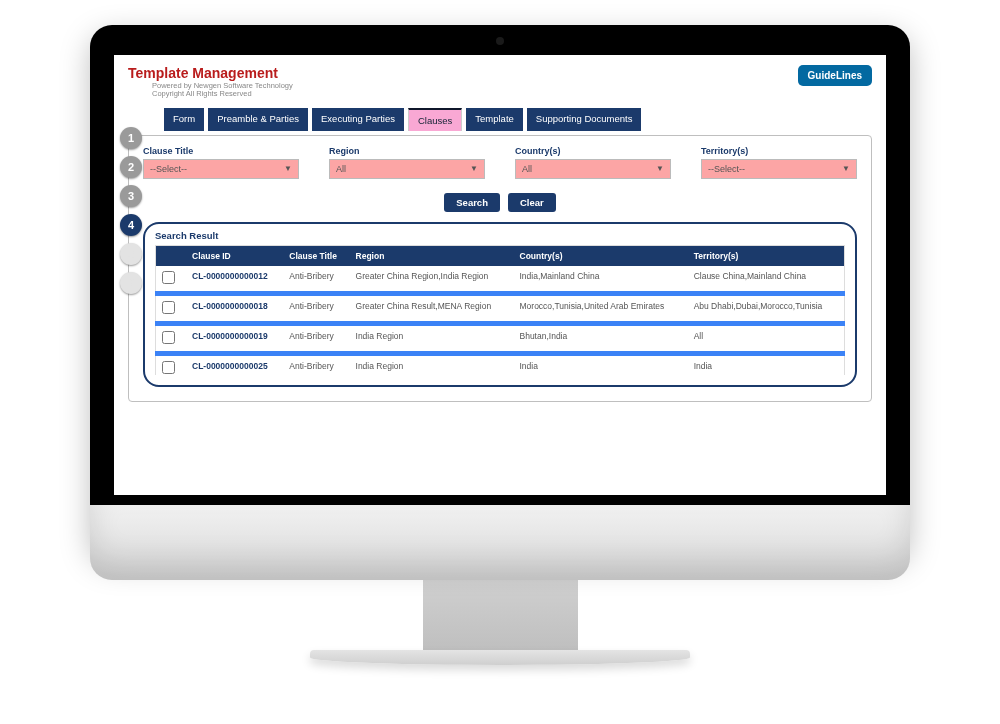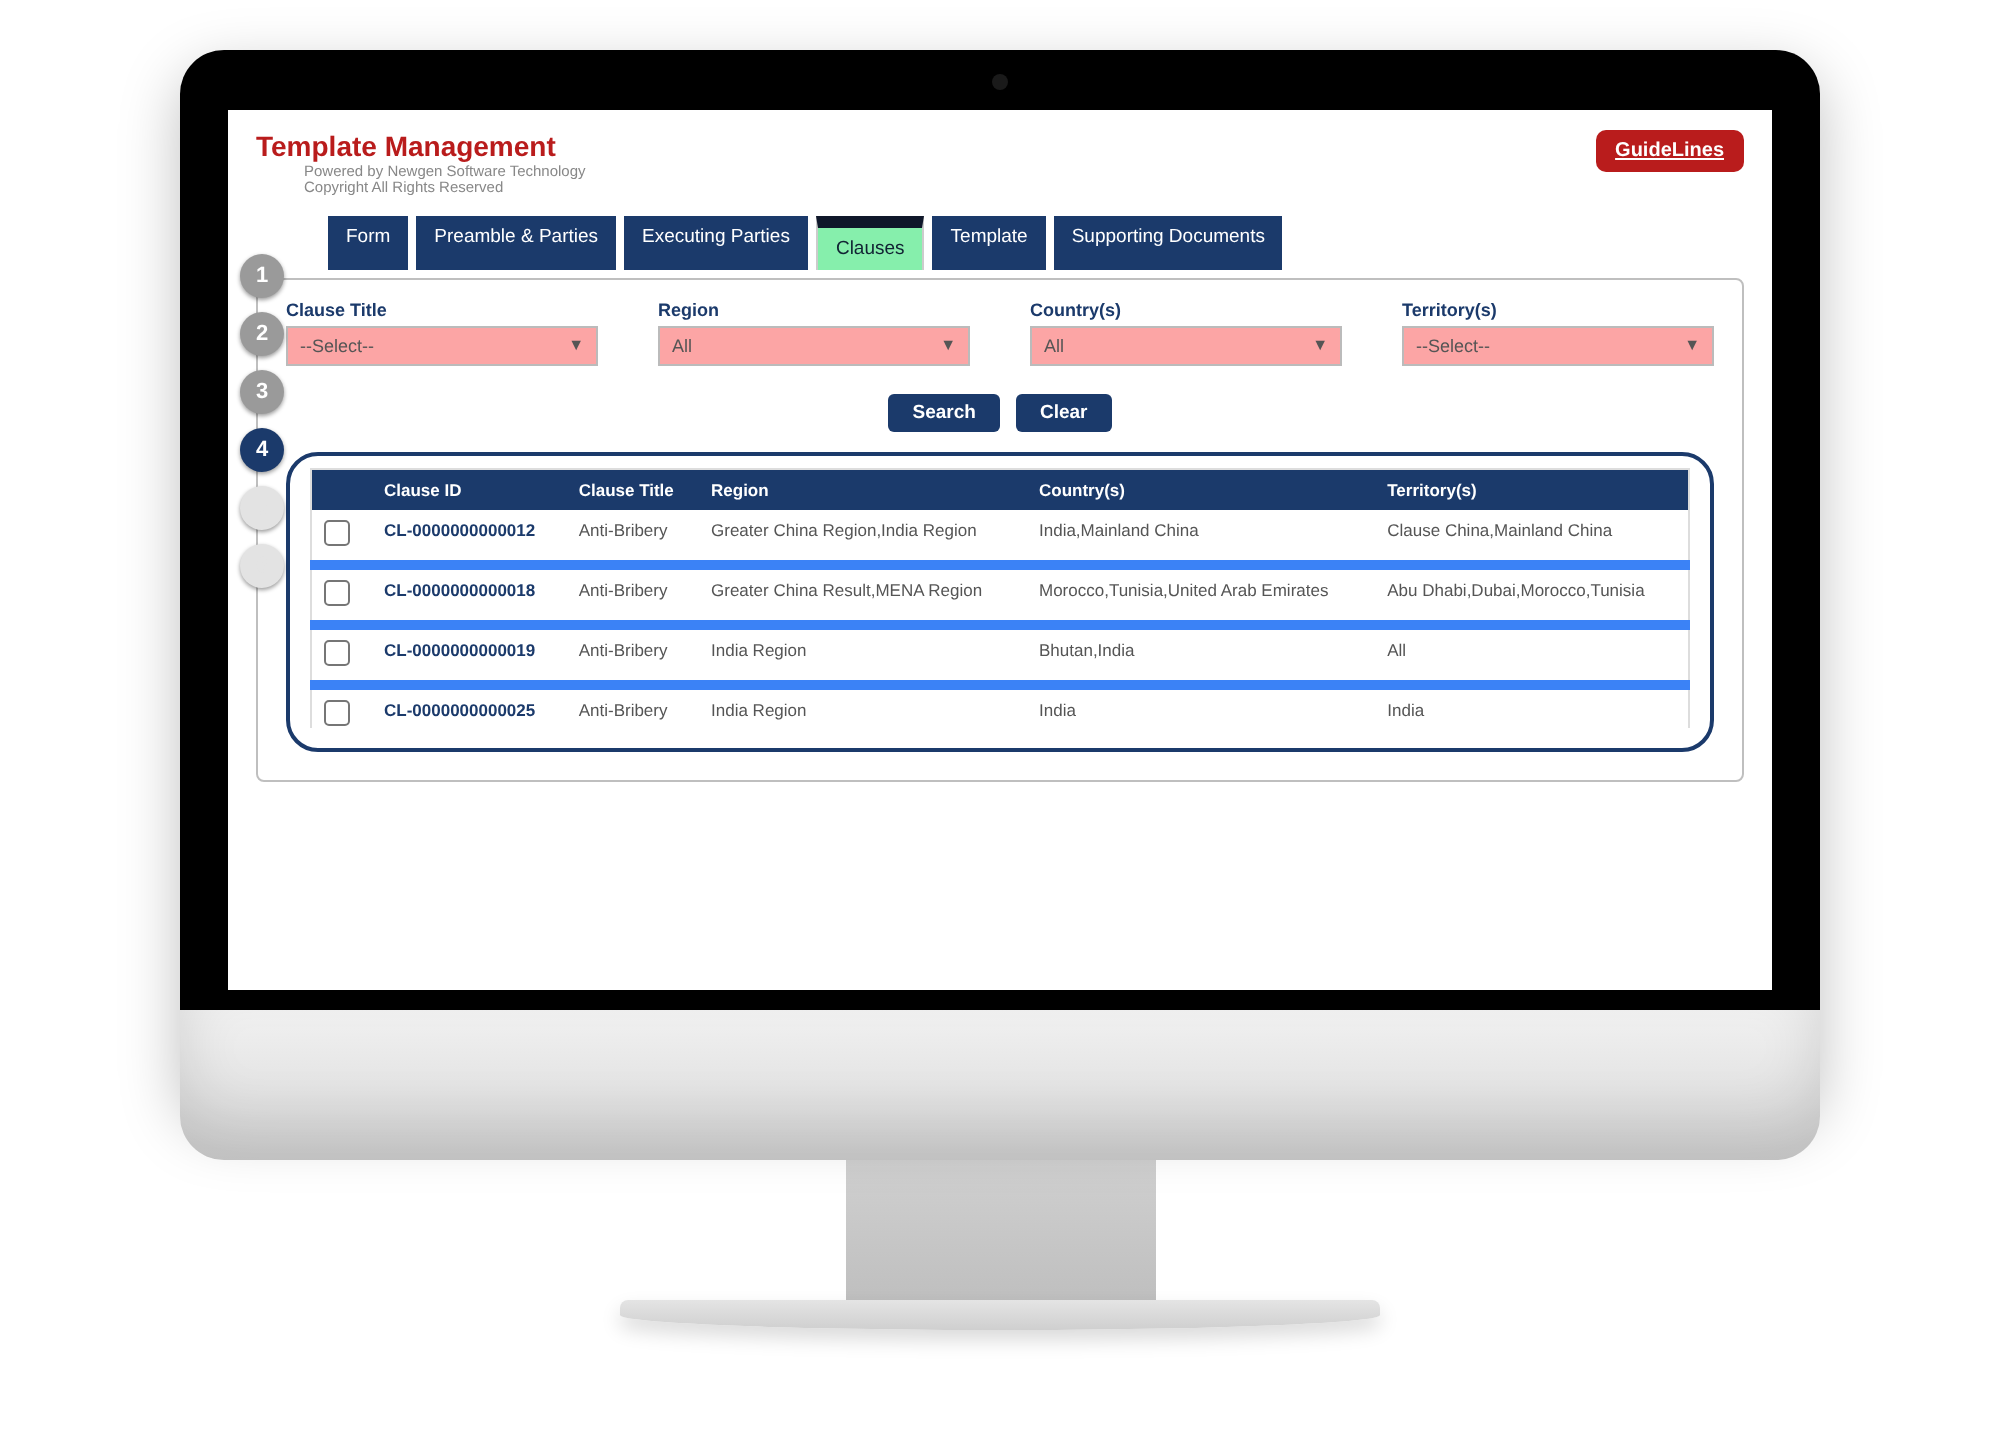--- a/index.html
+++ b/index.html
@@ -86,48 +86,47 @@
   .subtitle {
     font-size: 7.5px;
     color: #888;
     line-height: 1.1;
     margin-left: 24px;
   }
   .guidelines {
     position: absolute;
     top: 10px;
     right: 14px;
-    background: #b91c1c;
+    background: #0369a1;
     color: #fff;
     font-weight: bold;
     font-size: 10px;
     padding: 5px 10px;
     border-radius: 5px;
     cursor: pointer;
-    text-decoration: underline;
   }
 
   .tabs {
     margin-top: 9px;
     display: flex;
     gap: 4px;
     padding-left: 36px;
   }
   .tab {
     background: #1b3a6b;
     color: #fff;
     padding: 5px 9px;
     font-size: 9.5px;
     cursor: pointer;
     white-space: nowrap;
   }
   .tab.active {
-    background: #86efac;
+    background: #f9a8d4;
     color: #123;
-    border-top: 6px solid #0f172a;
+    border-top: 2px solid #0f172a;
     border-left: 1px solid #ccc;
     border-right: 1px solid #ccc;
   }
 
   .panel {
     border: 1px solid #bfbfbf;
     border-radius: 4px;
     margin-top: 4px;
     padding: 10px 14px 14px;
   }
@@ -320,20 +319,21 @@
               </div>
             </div>
           </div>
 
           <div class="actions">
             <button class="btn">Search</button>
             <button class="btn">Clear</button>
           </div>
 
           <div class="results">
+            <div class="results-title">Search Result</div>
             <div class="table-scroll">
               <table class="table">
                 <thead>
                   <tr>
                     <th></th>
                     <th>Clause ID</th>
                     <th>Clause Title</th>
                     <th>Region</th>
                     <th>Country(s)</th>
                     <th>Territory(s)</th>

